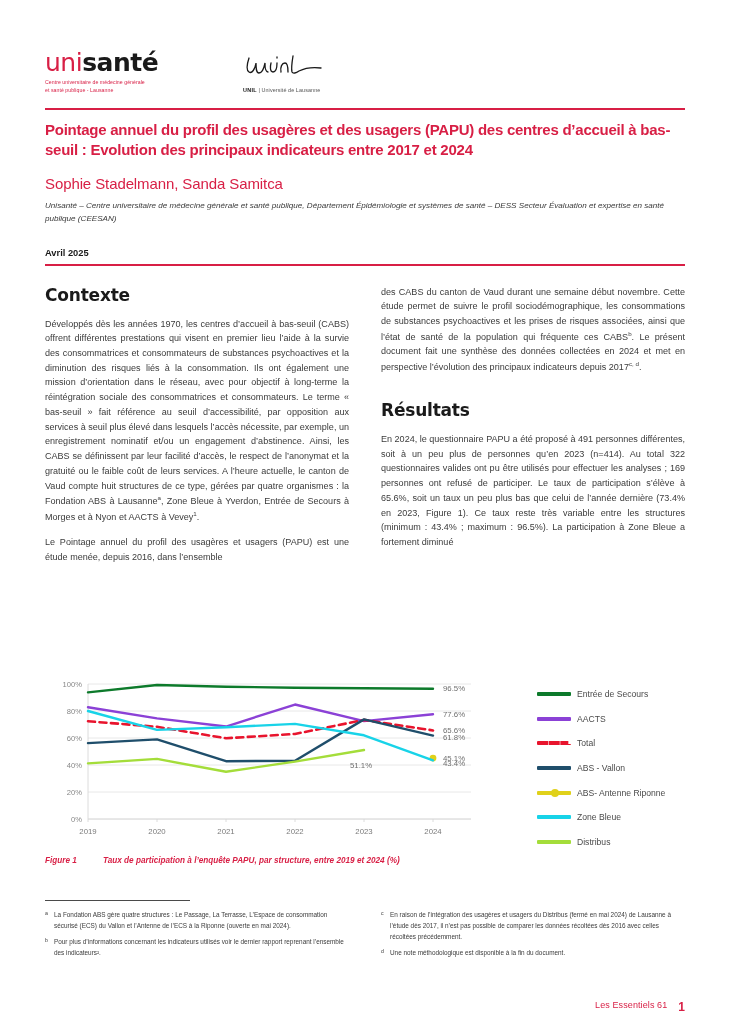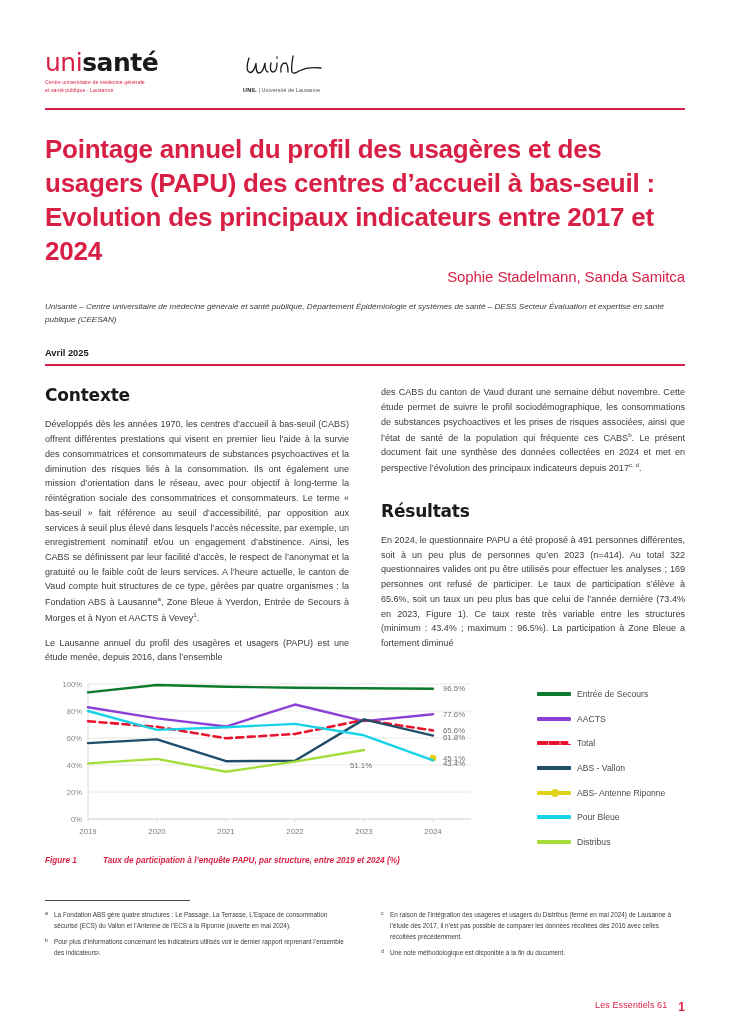--- a/index.html
+++ b/index.html
@@ -27,28 +27,28 @@
   }
   .unil-logo { margin-left: 58px; width: 130px; padding-bottom: 2px; }
   .unil-script { height: 26px; }
   .unil-sub { margin-top: 3px; font-size: 5.4px; color: #333; letter-spacing: .1px; }
   .unil-sub b { color: #111; letter-spacing: .3px; }
   .unil-sub span { color: #555; }
 
   
   .rule-top { border-top: 2px solid #d81f45; margin-top: 13px; }
   .doc-title {
-    color: #d81f45; font-weight: 700; font-size: 26px; line-height: 1.31;
-    padding-top: 22px; letter-spacing: -0.25px;
+    color: #d81f45; font-weight: 700; font-size: 15px; line-height: 1.31;
+    padding-top: 10px; letter-spacing: -0.25px;
   }
   .authors {
-    color: #d81f45; font-size: 15px; font-weight: 400; letter-spacing: -0.1px; text-align: right;
+    color: #d81f45; font-size: 15px; font-weight: 400; margin-top: 16px; letter-spacing: -0.1px;
   }
   .affil {
-    font-size: 8.1px; font-style: italic; color: #3a3a3a; line-height: 1.62; margin-top: 15px;
+    font-size: 8.1px; font-style: italic; color: #3a3a3a; line-height: 1.62; margin-top: 7px;
   }
   .pubdate { font-size: 9.3px; font-weight: 700; color: #1a1a1a; margin-top: 22px; }
   .rule-bottom { border-top: 2.2px solid #d81f45; margin-top: 6px; }
 
   
   .columns { display: flex; gap: 32px; margin-top: 19px; }
   .col { width: 304px; }
   h2.sec {
     font-family: "DejaVu Sans", sans-serif;
     font-size: 17px; font-weight: 700; color: #1a1a1a; letter-spacing: -0.2px;
@@ -124,21 +124,21 @@
   <div class="authors">Sophie Stadelmann, Sanda Samitca</div>
   <div class="affil">Unisanté – Centre universitaire de médecine générale et santé publique, Département Épidémiologie et systèmes de santé – DESS Secteur Évaluation et expertise en santé publique (CEESAN)</div>
   <div class="pubdate">Avril 2025</div>
   <div class="rule-bottom"></div>
 
   <div class="columns">
 
     <div class="col">
       <h2 class="sec">Contexte</h2>
       <p><span>Développés dès les années 1970, les centres d’accueil à bas-seuil (CABS) offrent différentes prestations qui visent en premier lieu l’aide à la survie des consommatrices et consommateurs de substances psychoactives et la diminution des risques liés à la consommation. Ils ont également une mission d’orientation dans le réseau, avec pour objectif à long-terme la réintégration sociale des consommatrices et consommateurs. Le terme « bas-seuil » fait référence au seuil d’accessibilité, par opposition aux services à seuil plus élevé dans lesquels l’accès nécessite, par exemple, un enregistrement nominatif et/ou un engagement d’abstinence. Ainsi, les CABS se définissent par leur facilité d’accès, le respect de l’anonymat et la gratuité ou le faible coût de leurs services. A l’heure actuelle, le canton de Vaud compte huit structures de ce type, gérées par quatre organismes : la Fondation ABS à Lausanne</span><sup>a</sup><span>, Zone Bleue à Yverdon, Entrée de Secours à Morges et à Nyon et AACTS à Vevey</span><sup>1</sup><span>.</span></p>
-      <p>Le Lausanne annuel du profil des usagères et usagers (PAPU) est une étude menée, depuis 2016, dans l’ensemble</p>
+      <p>Le Pointage annuel du profil des usagères et usagers (PAPU) est une étude menée, depuis 2016, dans l’ensemble</p>
     </div>
 
     <div class="col">
       <p><span>des CABS du canton de Vaud durant une semaine début novembre. Cette étude permet de suivre le profil sociodémographique, les consommations de substances psychoactives et les prises de risques associées, ainsi que l’état de santé de la population qui fréquente ces CABS</span><sup>b</sup><span>. Le présent document fait une synthèse des données collectées en 2024 et met en perspective l’évolution des principaux indicateurs depuis 2017</span><sup>c, d</sup><span>.</span></p>
       <div class="spacer-res"></div>
       <h2 class="sec">Résultats</h2>
       <p>En 2024, le questionnaire PAPU a été proposé à 491 personnes différentes, soit à un peu plus de personnes qu’en 2023 (n=414). Au total 322 questionnaires valides ont pu être utilisés pour effectuer les analyses ; 169 personnes ont refusé de participer. Le taux de participation s’élève à 65.6%, soit un taux un peu plus bas que celui de l’année dernière (73.4% en 2023, Figure 1). Ce taux reste très variable entre les structures (minimum : 43.4% ; maximum : 96.5%). La participation à Zone Bleue a fortement diminué</p>
     </div>
   </div>
 
@@ -216,21 +216,21 @@
           <span class="legend-swatch-wrap">
             <span class="legend-swatch" style="background: rgb(224, 209, 26);"></span>
             <span class="legend-dot" style="background: rgb(224, 209, 26);"></span>
           </span>
           <span class="legend-label">ABS- Antenne Riponne</span>
         </div>
         <div class="legend-row">
           <span class="legend-swatch-wrap">
             <span class="legend-swatch" style="background: rgb(24, 211, 232);"></span>
           </span>
-          <span class="legend-label">Pour Bleue</span>
+          <span class="legend-label">Zone Bleue</span>
         </div>
         <div class="legend-row">
           <span class="legend-swatch-wrap">
             <span class="legend-swatch" style="background: rgb(164, 221, 58);"></span>
           </span>
           <span class="legend-label">Distribus</span>
         </div>
       </div>
   </div>
 

